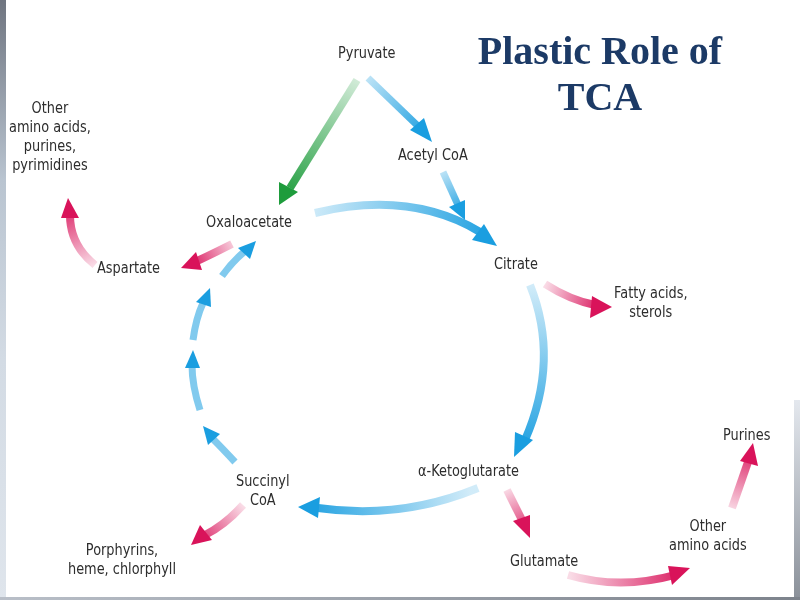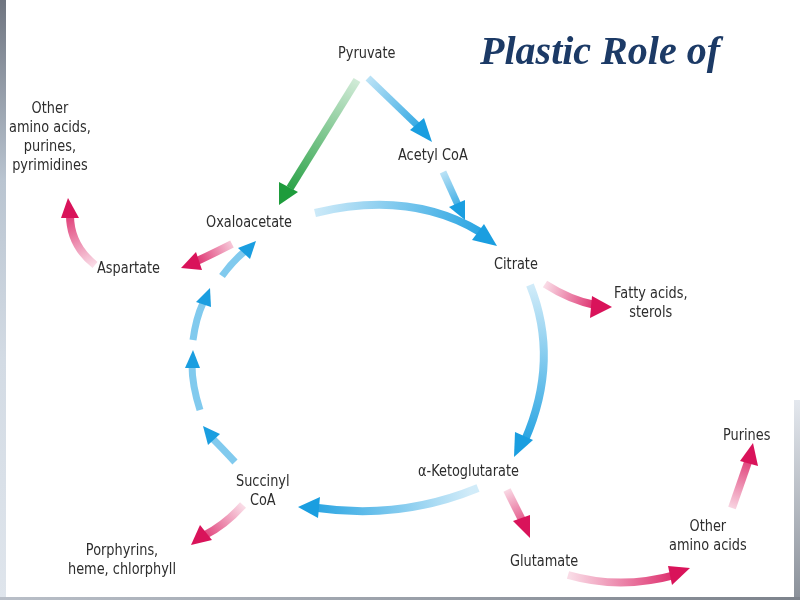--- a/index.html
+++ b/index.html
@@ -20,21 +20,21 @@
     position: absolute; left: 0; bottom: 0; width: 800px; height: 3px;
     background: linear-gradient(90deg, #b9bfc8, #7d838c);
   }
   .title {
     position: absolute; left: 440px; top: 28px; width: 320px;
     text-align: center;
     font-family: "Liberation Serif", serif;
     font-weight: bold; font-size: 40px; line-height: 46px;
     color: #1c3a66;
   }
-  .title span { display: block; font-style: italic; }
+  .title span { display: block; }
   svg.diagram { position: absolute; left: 0; top: 0; }
   .lbl {
     position: absolute;
     font-family: "DejaVu Sans", sans-serif;
     font-size: 15px; line-height: 19px; color: #2d2d2d;
     text-align: center; white-space: nowrap;
     transform: scaleX(0.86); transform-origin: left top;
   }
   .lbl span { display: block; }
 </style>
@@ -185,20 +185,21 @@
   </g>
 
   <g>
     <path d="M243 505 Q225 525 205 535" stroke="url(#gPinkPor)" stroke-width="8" fill="none"></path>
     <polygon points="191,545 200,525 212,540" fill="#d9135a"></polygon>
   </g>
 </svg>
 
 <div class="title">
   <span>Plastic Role of</span>
+  <span>TCA</span>
 </div>
 
 <div class="lbl" style="left:338px; top:44px;">Pyruvate</div>
 <div class="lbl" style="left:398px; top:146px;">Acetyl CoA</div>
 <div class="lbl" style="left:206px; top:213px;">Oxaloacetate</div>
 <div class="lbl" style="left:494px; top:255px;">Citrate</div>
 <div class="lbl" style="left:418px; top:462px;">α-Ketoglutarate</div>
 <div class="lbl" style="left:236px; top:472px;">
   <span>Succinyl</span>
   <span>CoA</span>

